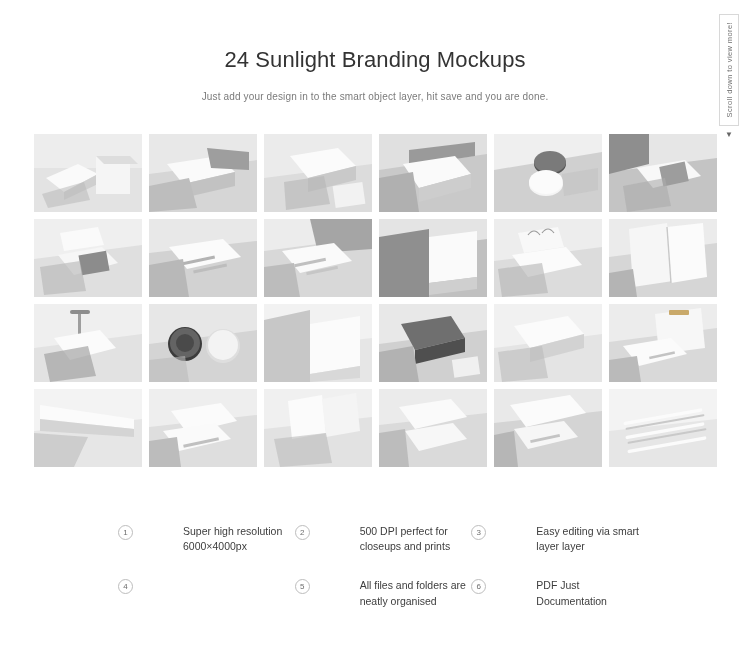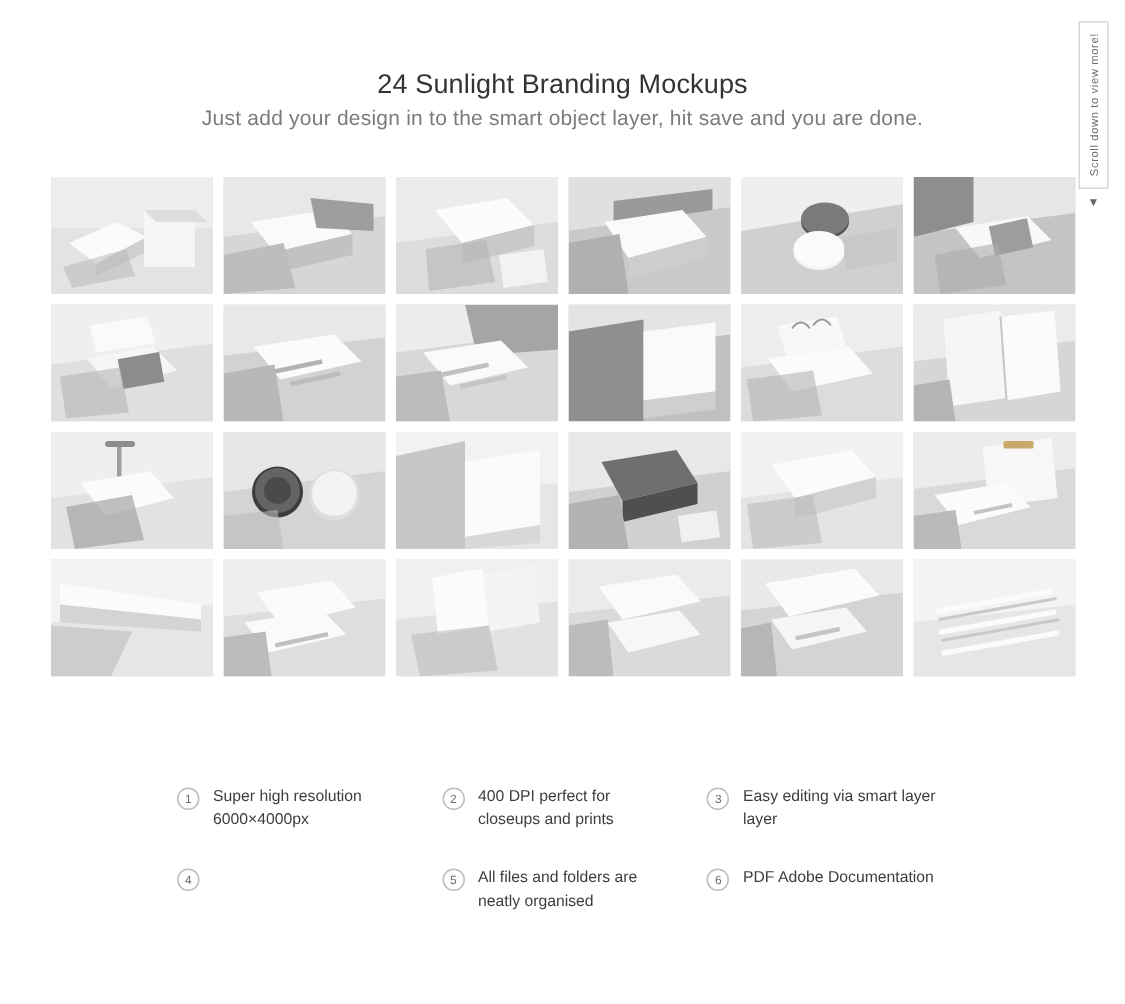--- a/index.html
+++ b/index.html
@@ -17,29 +17,29 @@
     height: 669px;
     background: #ffffff;
   }
 
   
   .header {
     padding-top: 44px;
     text-align: center;
   }
   .title {
-    font-size: 18px;
+    font-size: 22px;
     font-weight: 400;
     line-height: 1.42;
     color: #333333;
     letter-spacing: 0.1px;
   }
   .subtitle {
-    margin-top: 0;
-    font-size: 14px;
+    margin-top: 16px;
+    font-size: 10px;
     color: #7b7b7b;
     letter-spacing: 0.15px;
   }
 
   
   .scroll-hint {
     position: absolute;
     top: 14px;
     right: 10px;
     width: 22px;
@@ -113,20 +113,21 @@
     display: flex;
     align-items: center;
     justify-content: center;
     margin-top: 1px;
   }
   .feat-text {
     font-size: 10.5px;
     line-height: 1.45;
     color: #3d3d3d;
     max-width: 132px;
+    margin-left: 41px;
   }
 </style>
 </head>
 <body>
 
 <div class="page">
 
   <div class="scroll-hint">
     <div class="scroll-hint-box">
       <span class="scroll-hint-text">Scroll down to view more!</span>
@@ -391,32 +392,32 @@
     </div>
   </div>
 
   <div class="features">
     <div class="feature">
       <span class="feat-num">1</span>
       <span class="feat-text">Super high resolution 6000×4000px</span>
     </div>
     <div class="feature">
       <span class="feat-num">2</span>
-      <span class="feat-text">400 DPI perfect for closeups and prints</span>
+      <span class="feat-text">500 DPI perfect for closeups and prints</span>
     </div>
     <div class="feature">
       <span class="feat-num">3</span>
       <span class="feat-text">Easy editing via smart layer layer</span>
     </div>
     <div class="feature">
       <span class="feat-num">4</span>
     </div>
     <div class="feature">
       <span class="feat-num">5</span>
       <span class="feat-text">All files and folders are neatly organised</span>
     </div>
     <div class="feature">
       <span class="feat-num">6</span>
-      <span class="feat-text">PDF Adobe Documentation</span>
+      <span class="feat-text">PDF Just Documentation</span>
     </div>
   </div>
 
 </div>
 
 </body></html>

